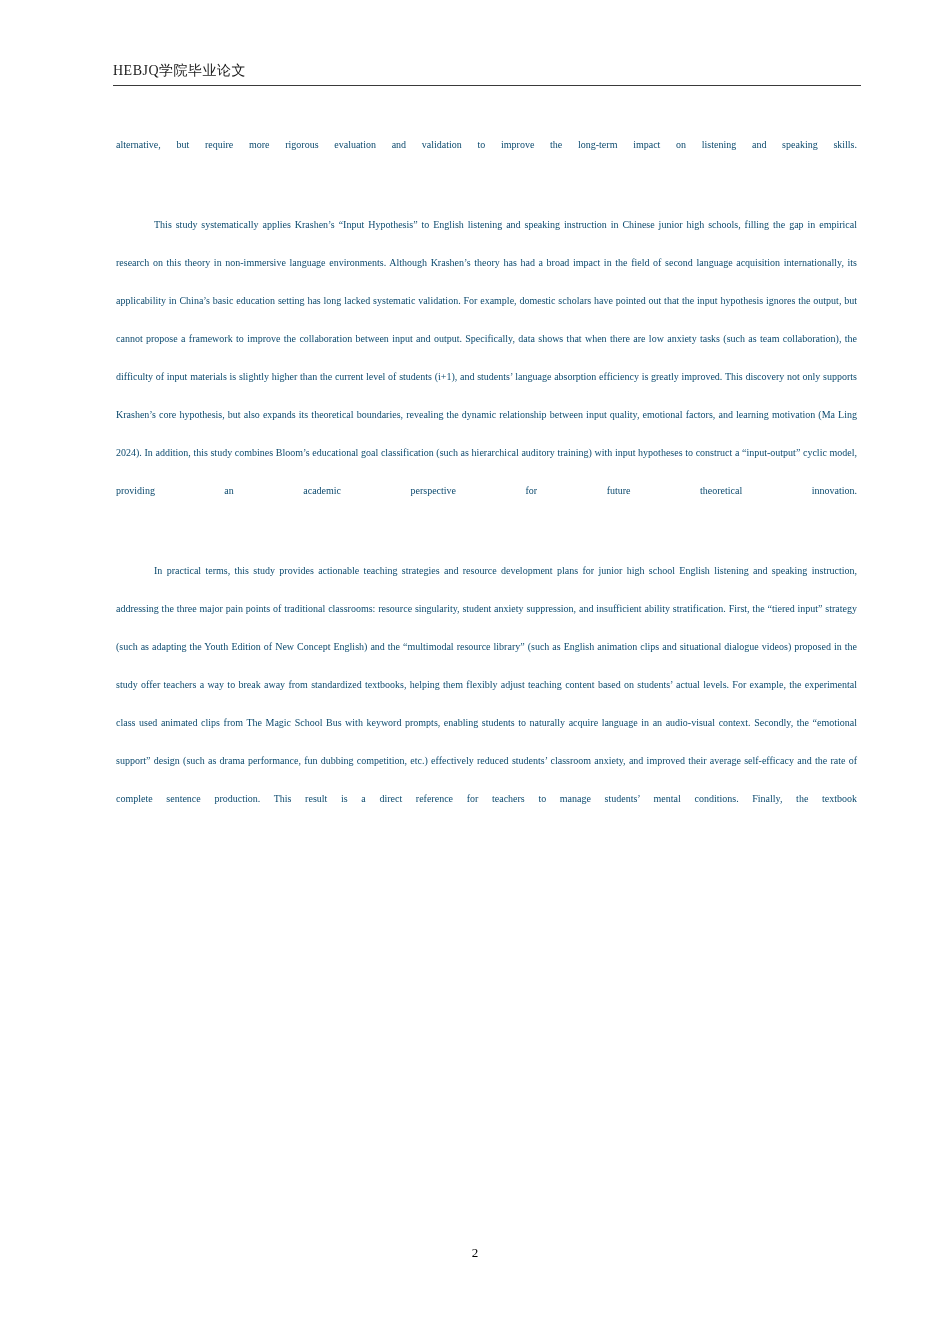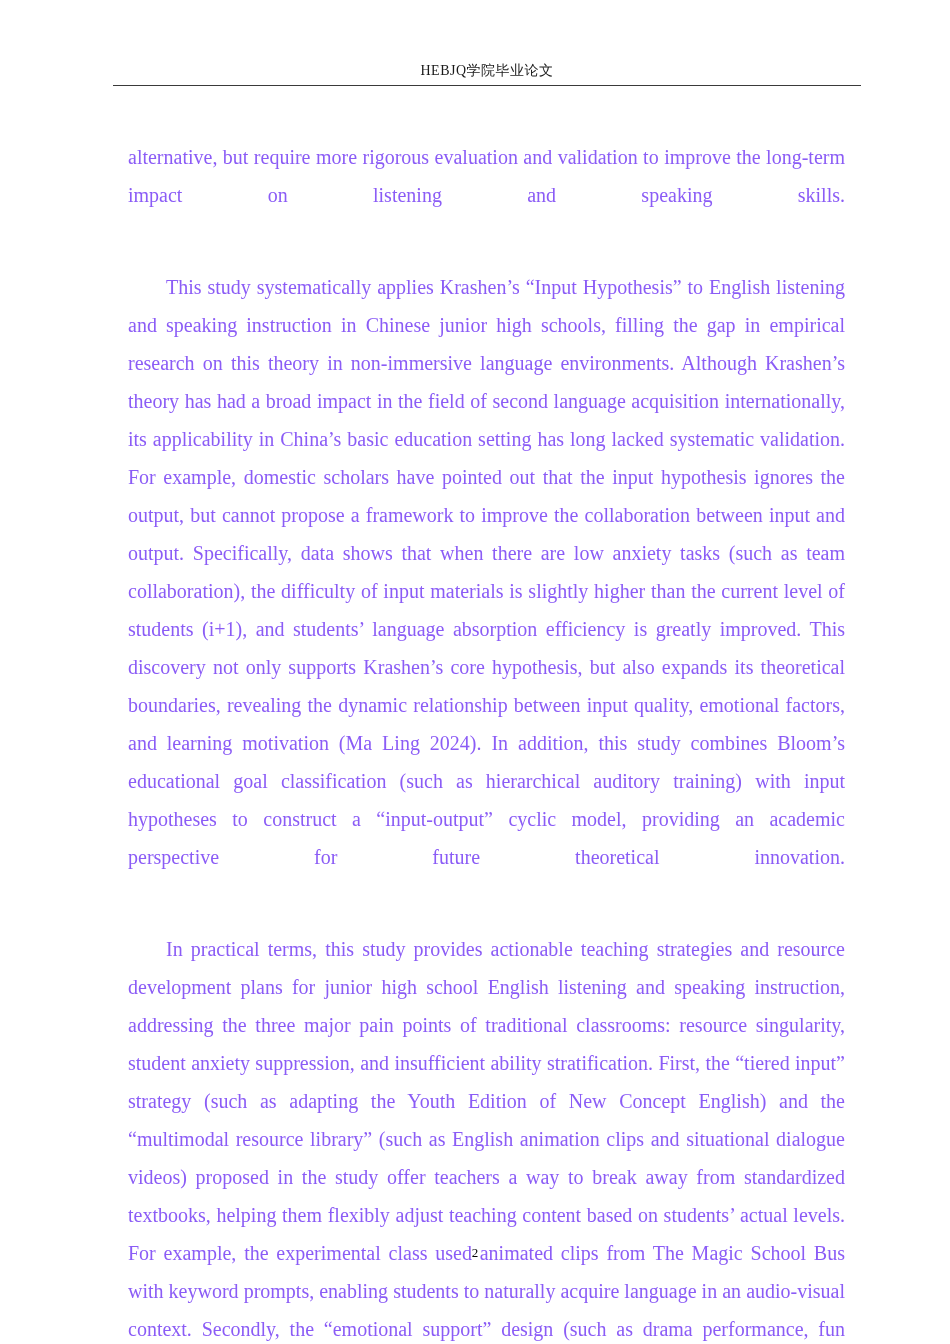--- a/index.html
+++ b/index.html
@@ -21,21 +21,21 @@
 
   
   .header-block {
     position: absolute;
     left: 113px;
     top: 62px;
     width: 748px;
   }
 
   .header-title {
-    text-align: center;
+    text-align: left;
     font-size: 14px;
     line-height: 18px;
     letter-spacing: 0.5px;
     color: #1a1a1a;
     font-family: "Liberation Serif", "DejaVu Serif", serif;
   }
 
   .header-rule {
     margin-top: 5px;
     border: 0;
@@ -45,28 +45,28 @@
 
   
   .body-block {
     position: absolute;
     left: 112px;
     top: 122px;
     width: 749px;
   }
 
   .para {
-    margin: 16px;
-    font-size: 20px;
+    margin: 4px;
+    font-size: 10px;
     line-height: 38px;
     text-align: justify;
     text-justify: inter-word;
     text-indent: 0;
     hyphens: none;
-    color: #8b5cf6;
+    color: #0c4a6e;
   }
 
   .para.indent {
     text-indent: 38px;
   }
 
   
   .para::after {
     content: "";
     display: inline-block;

